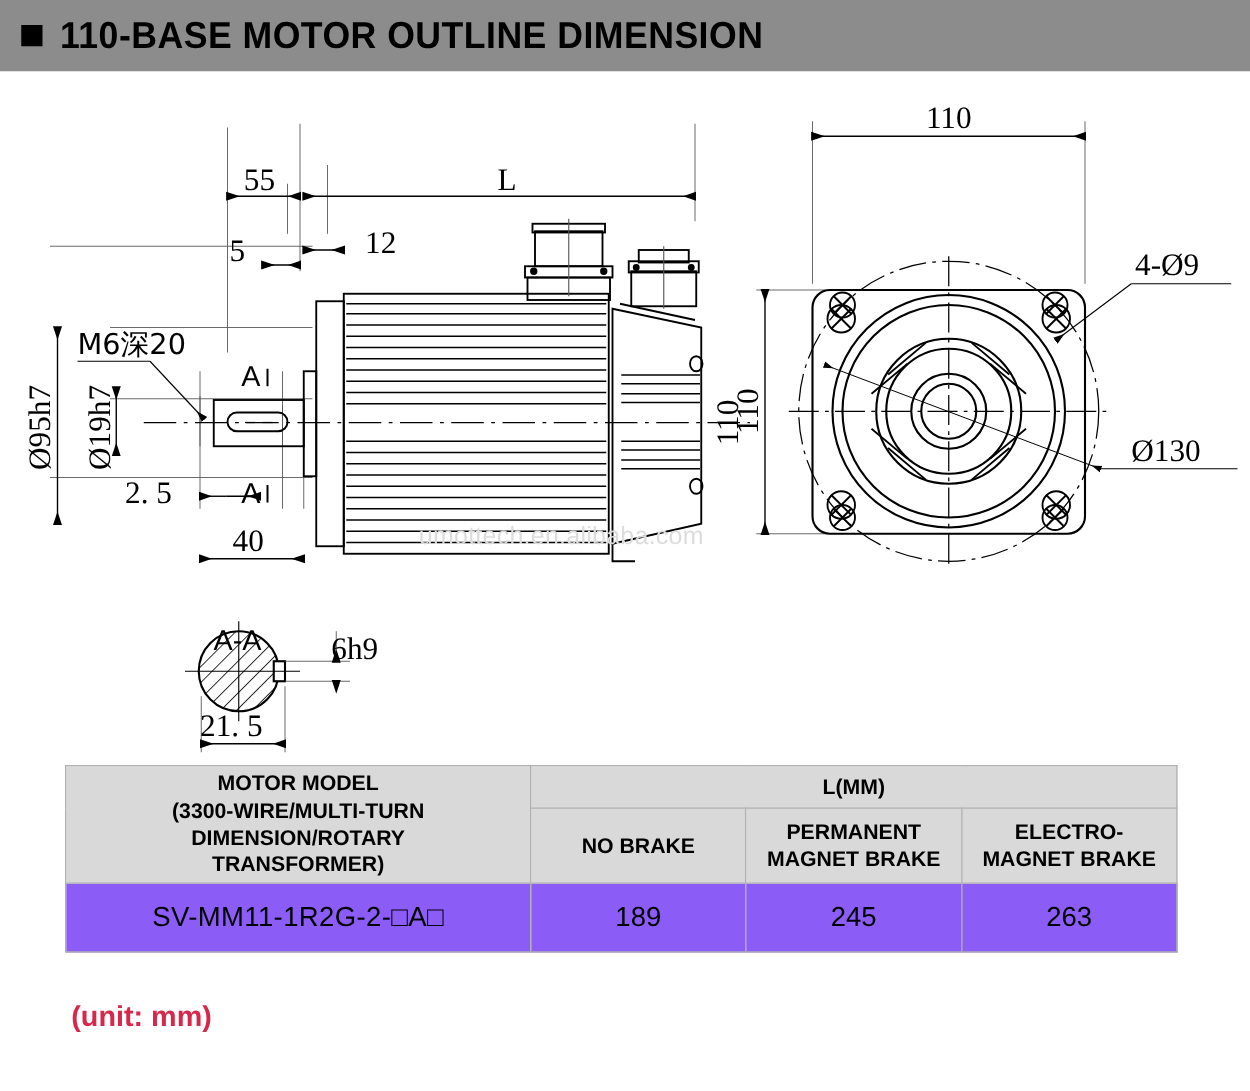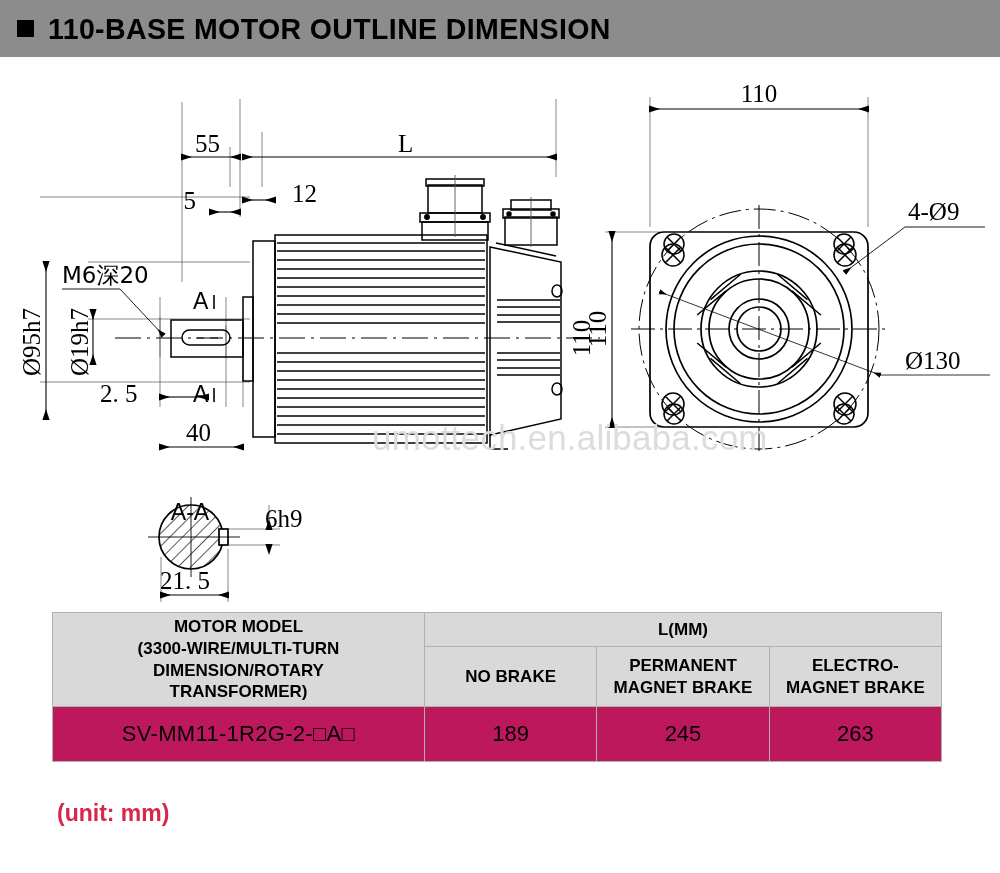--- a/index.html
+++ b/index.html
@@ -50,24 +50,24 @@
     position: absolute;
     left: 0; top: 57px;
     width: 1000px;
     height: 545px;
   }
   #drawing-svg { display: block; }
 
   
   #watermark {
     position: absolute;
-    left: 372px;
+    left: 335px;
     top: 418px;
     font-family: "Liberation Sans", sans-serif;
-    font-size: 35px;
+    font-size: 20px;
     color: #dcdcdc;
     white-space: nowrap;
     pointer-events: none;
     letter-spacing: 0.2px;
   }
 
   
   #spec-table-wrap {
     position: absolute;
     left: 52px;
@@ -106,21 +106,21 @@
   }
   th.sub-head {
     font-size: 17px;
     padding: 6px 4px;
   }
   th.sub-nobrake { width: 115px; }
   th.sub-perm    { width: 204px; }
   th.sub-electro { width: 205px; }
 
   table#spec-table tbody td {
-    background: #be185d;
+    background: #8b5cf6;
     font-size: 22px;
     padding: 14px 4px;
     font-weight: normal;
   }
   td.model-cell {
     font-size: 22px;
     letter-spacing: 0.3px;
   }
   td.val-cell { font-size: 23px; }
 

